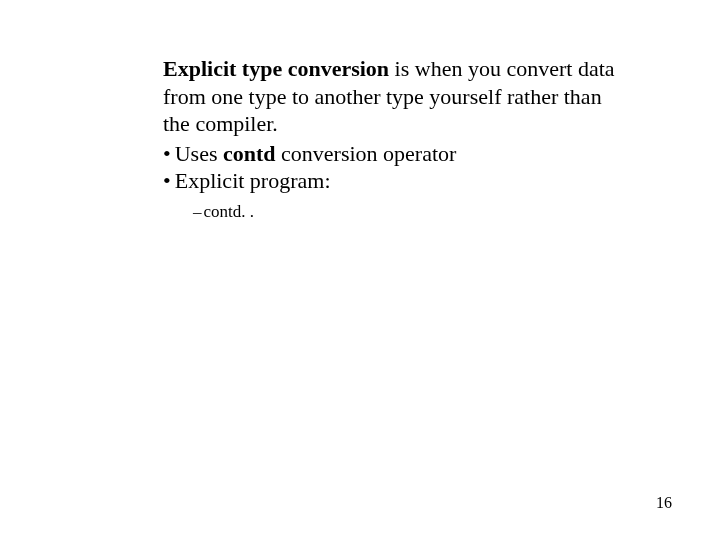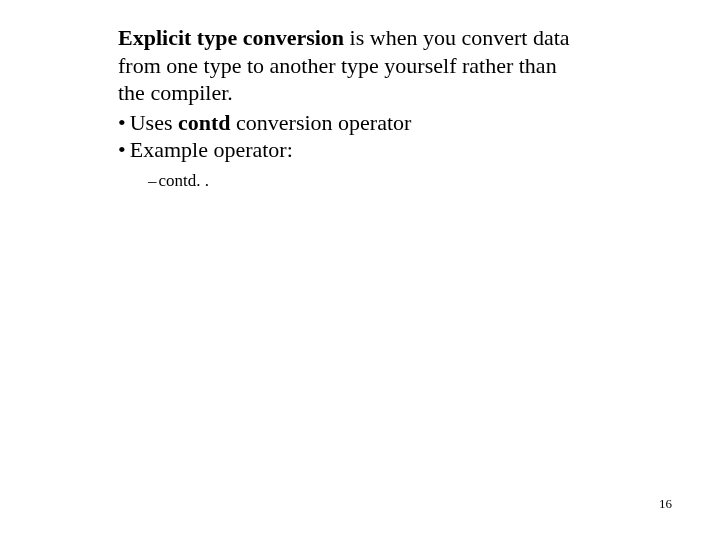--- a/index.html
+++ b/index.html
@@ -5,21 +5,22 @@
     * { margin: 0; padding: 0; box-sizing: border-box; }
     body {
       width: 720px;
       height: 540px;
       background: #fff;
       font-family: "Times New Roman", Times, serif;
       color: #000;
       position: relative;
     }
     .slide {
-      padding: 24px 80px 0 118px;
+      padding: 55px 80px 0 118px;
+      margin-left: 45px;
     }
     .para {
       font-size: 22px;
       line-height: 1.25;
       max-width: 460px;
     }
     .bold { font-weight: bold; }
     .bullet-list {
       margin-top: 2px;
     }
@@ -38,41 +39,41 @@
     .sub-item {
       font-size: 17px;
       line-height: 1.3;
       font-family: Liberation Serif, serif;
     }
     .dash { margin-right: 2px; }
     .page-num {
       position: absolute;
       right: 48px;
       bottom: 28px;
-      font-size: 13px;
+      font-size: 16px;
     }
   </style>
 </head>
 <body>
 
 <div class="slide">
   <p class="para">
     <span class="bold">Explicit type conversion</span><span>  is when you convert data from one type to another type yourself rather than the compiler.</span>
   </p>
 
   <div class="bullet-list">
     <div class="bullet-item">
       <span class="bullet-marker">•</span>
       <span>
         <span>Uses </span><span class="bold">contd</span><span> conversion operator</span>
       </span>
     </div>
     <div class="bullet-item">
       <span class="bullet-marker">•</span>
-      <span>Example operator:</span>
+      <span>Explicit program:</span>
     </div>
   </div>
 
   <div class="sub-list">
     <div class="sub-item">
       <span class="dash">–</span><span>contd. .</span>
     </div>
   </div>
 </div>
 

